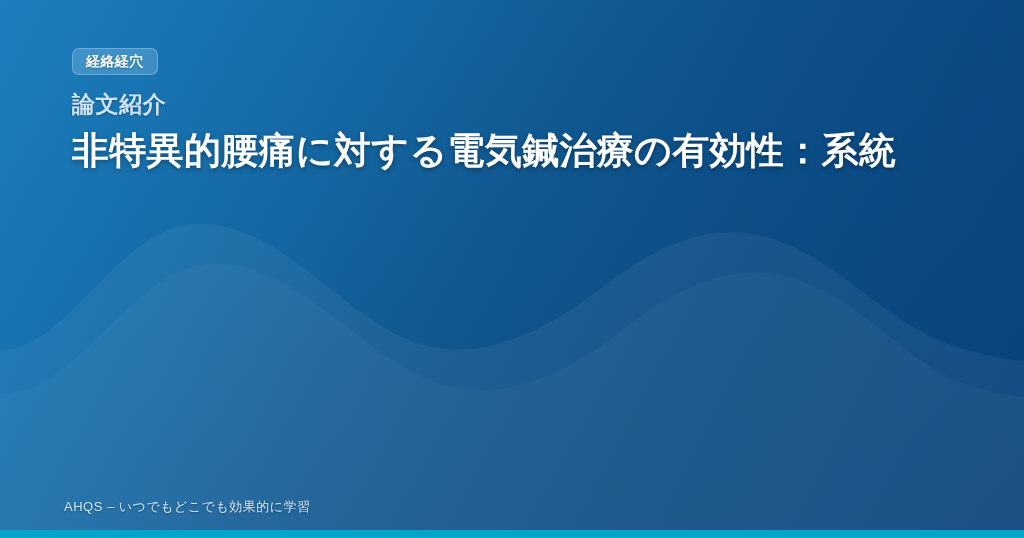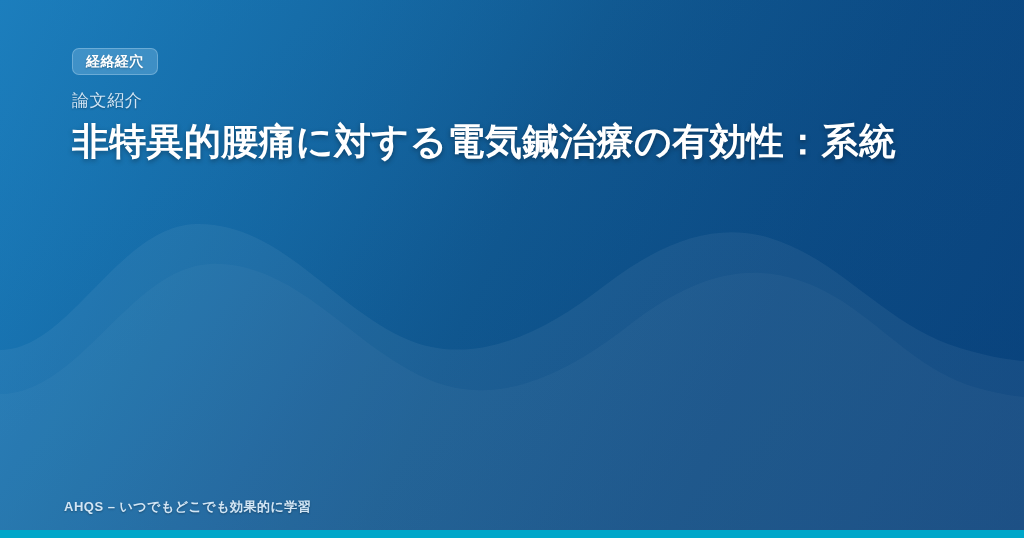--- a/index.html
+++ b/index.html
@@ -67,48 +67,47 @@
     font-size: 14px;
     font-weight: bold;
     line-height: 1;
     letter-spacing: 0.4px;
     text-shadow: 0 1px 2px rgba(0,0,0,0.28);
   }
 
   .eyebrow {
     margin-top: 17px;
     color: #cfe4f4;
-    font-size: 17px;
-    font-weight: normal;
+    font-size: 23px;
+    font-weight: bold;
     letter-spacing: 0.6px;
     line-height: 1.1;
     text-shadow: 0 1px 2px rgba(0,0,0,0.30);
   }
 
   .headline {
     margin-top: 10px;
     color: #ffffff;
     font-size: 37px;
     font-weight: bold;
     line-height: 1.28;
     letter-spacing: 0.3px;
     max-width: 900px;
     text-shadow: 0 2px 5px rgba(0,0,0,0.34);
-    font-family: Liberation Mono, monospace;
   }
   .headline .hl-line { display: block; }
 
   .footer {
     position: absolute;
     left: 64px;
     bottom: 22px;
     z-index: 5;
     color: #d3e6f5;
     font-size: 13px;
-    font-weight: bold;
+    font-weight: normal;
     letter-spacing: 0.5px;
     text-shadow: 0 1px 2px rgba(0,0,0,0.30);
   }
 </style>
 </head>
 <body>
 
 <div class="slide">
 
   <div class="sheen"></div>

